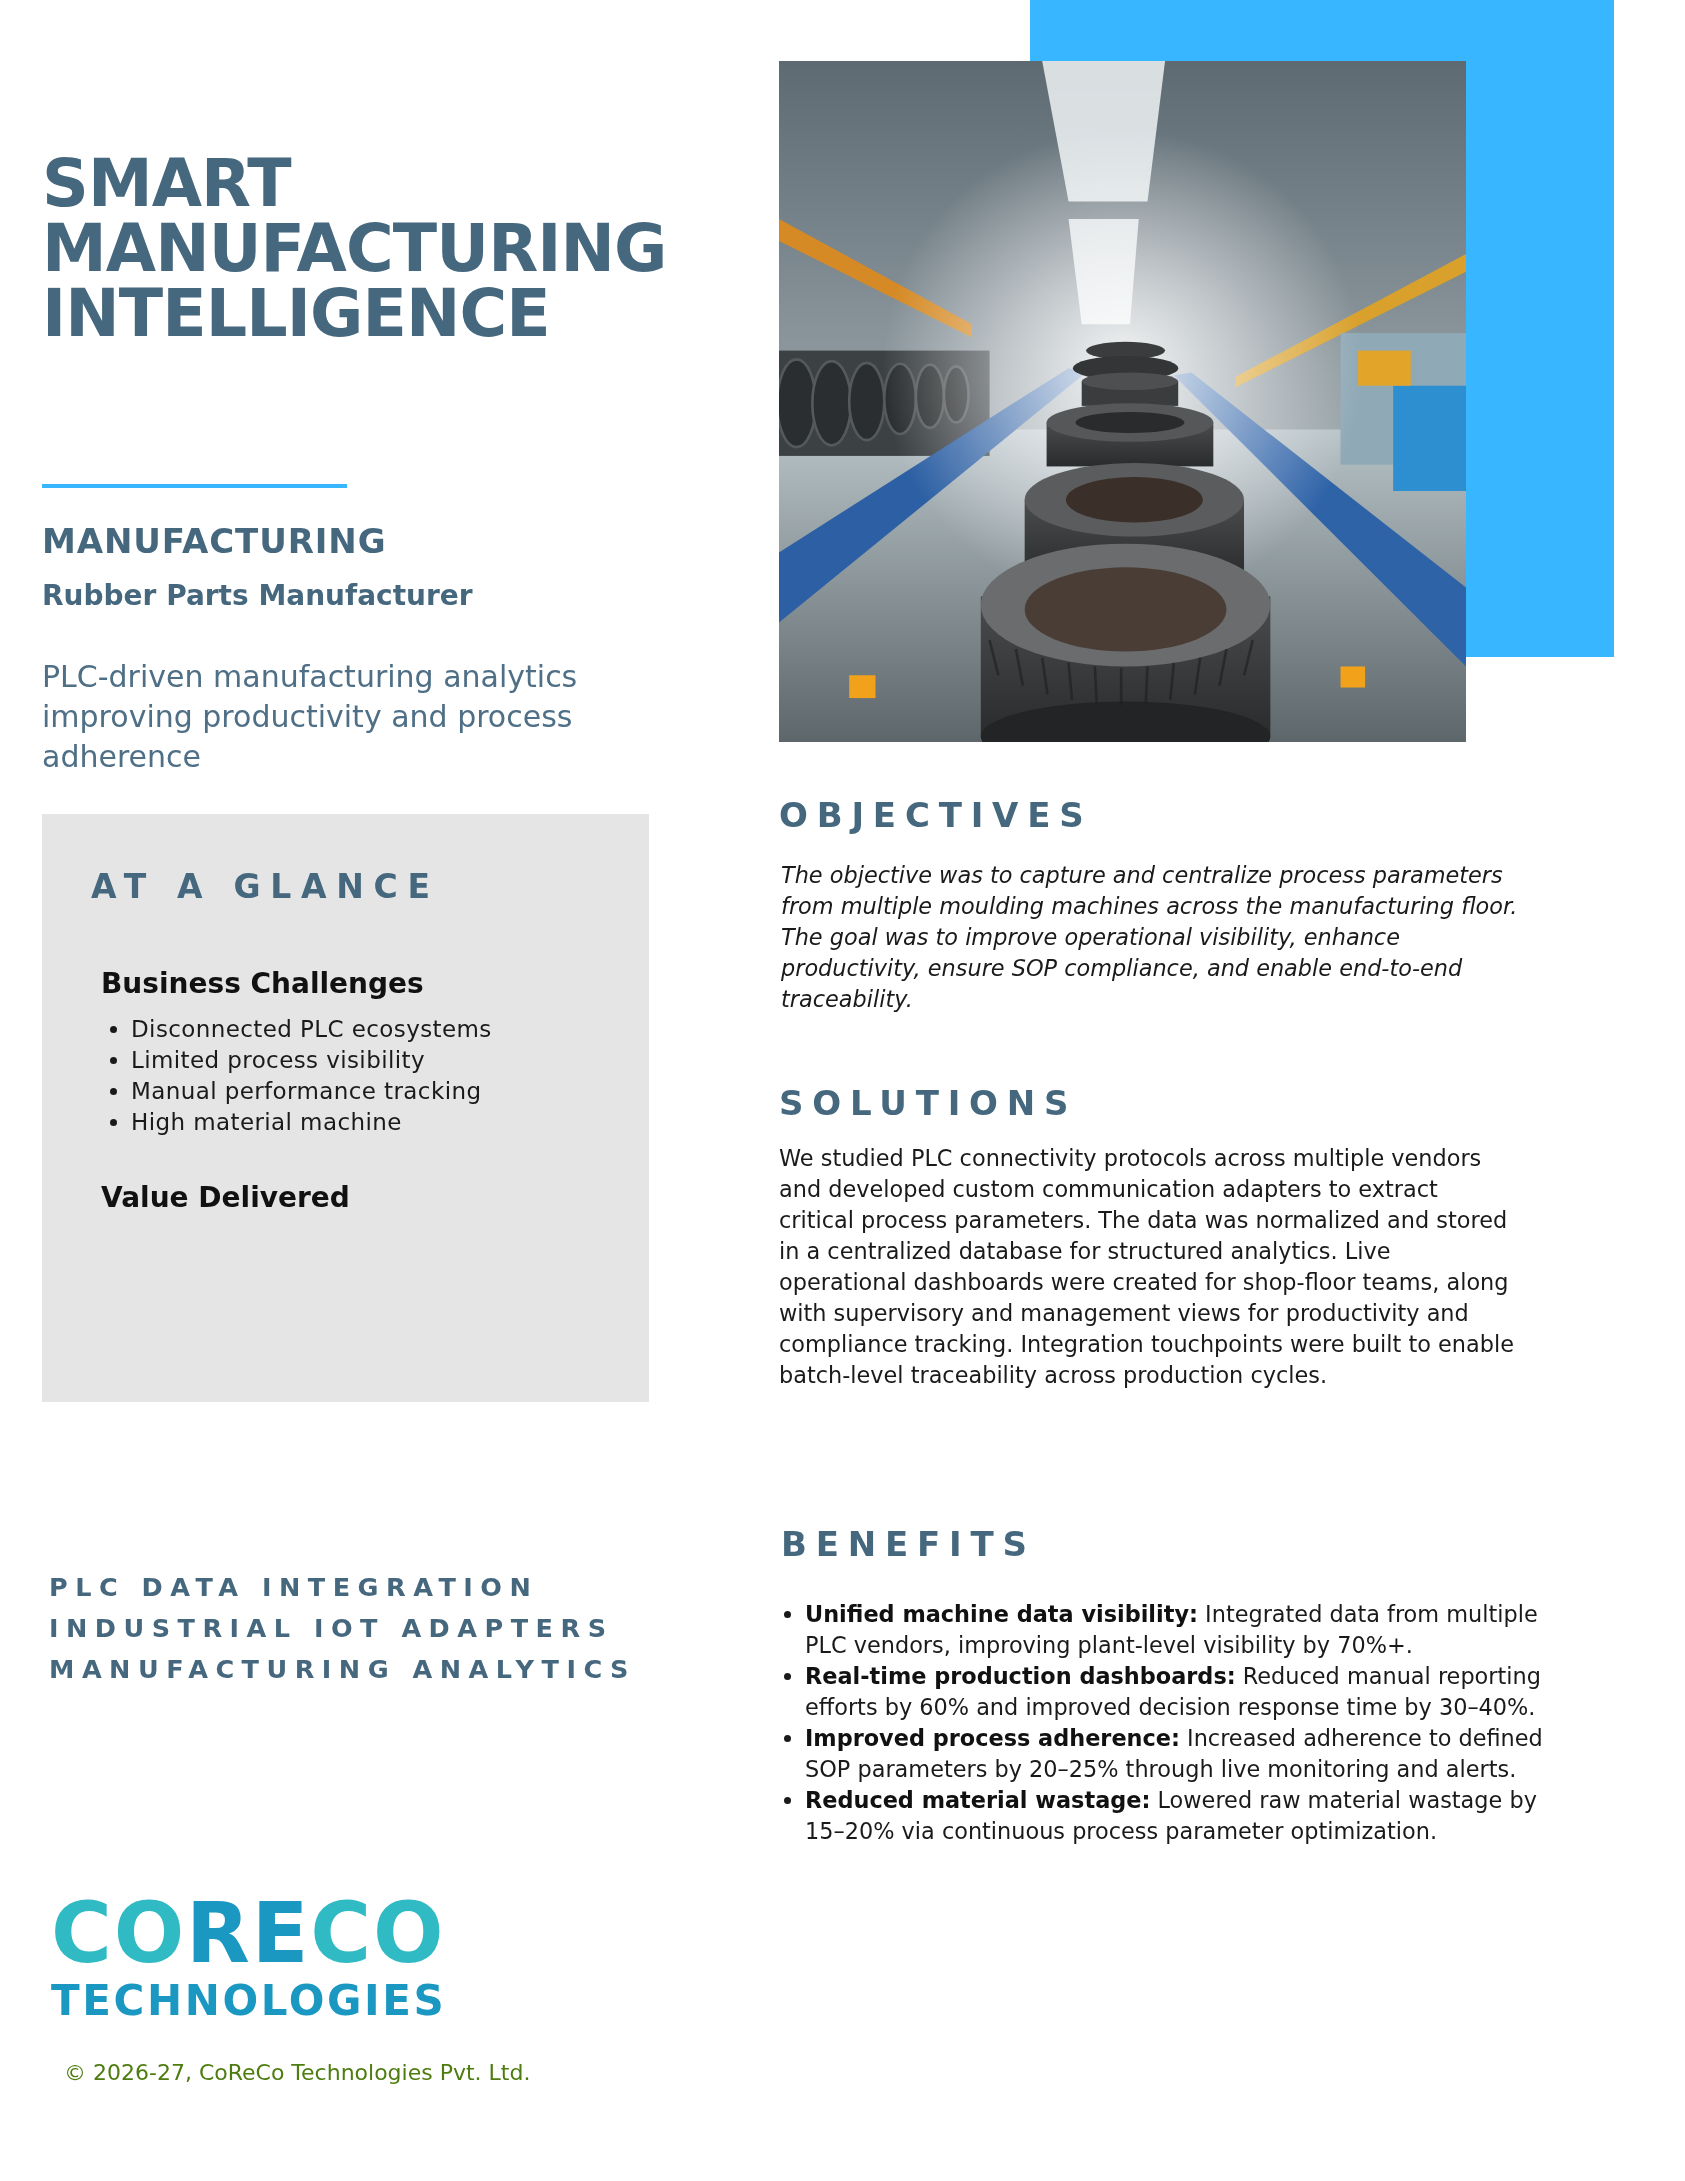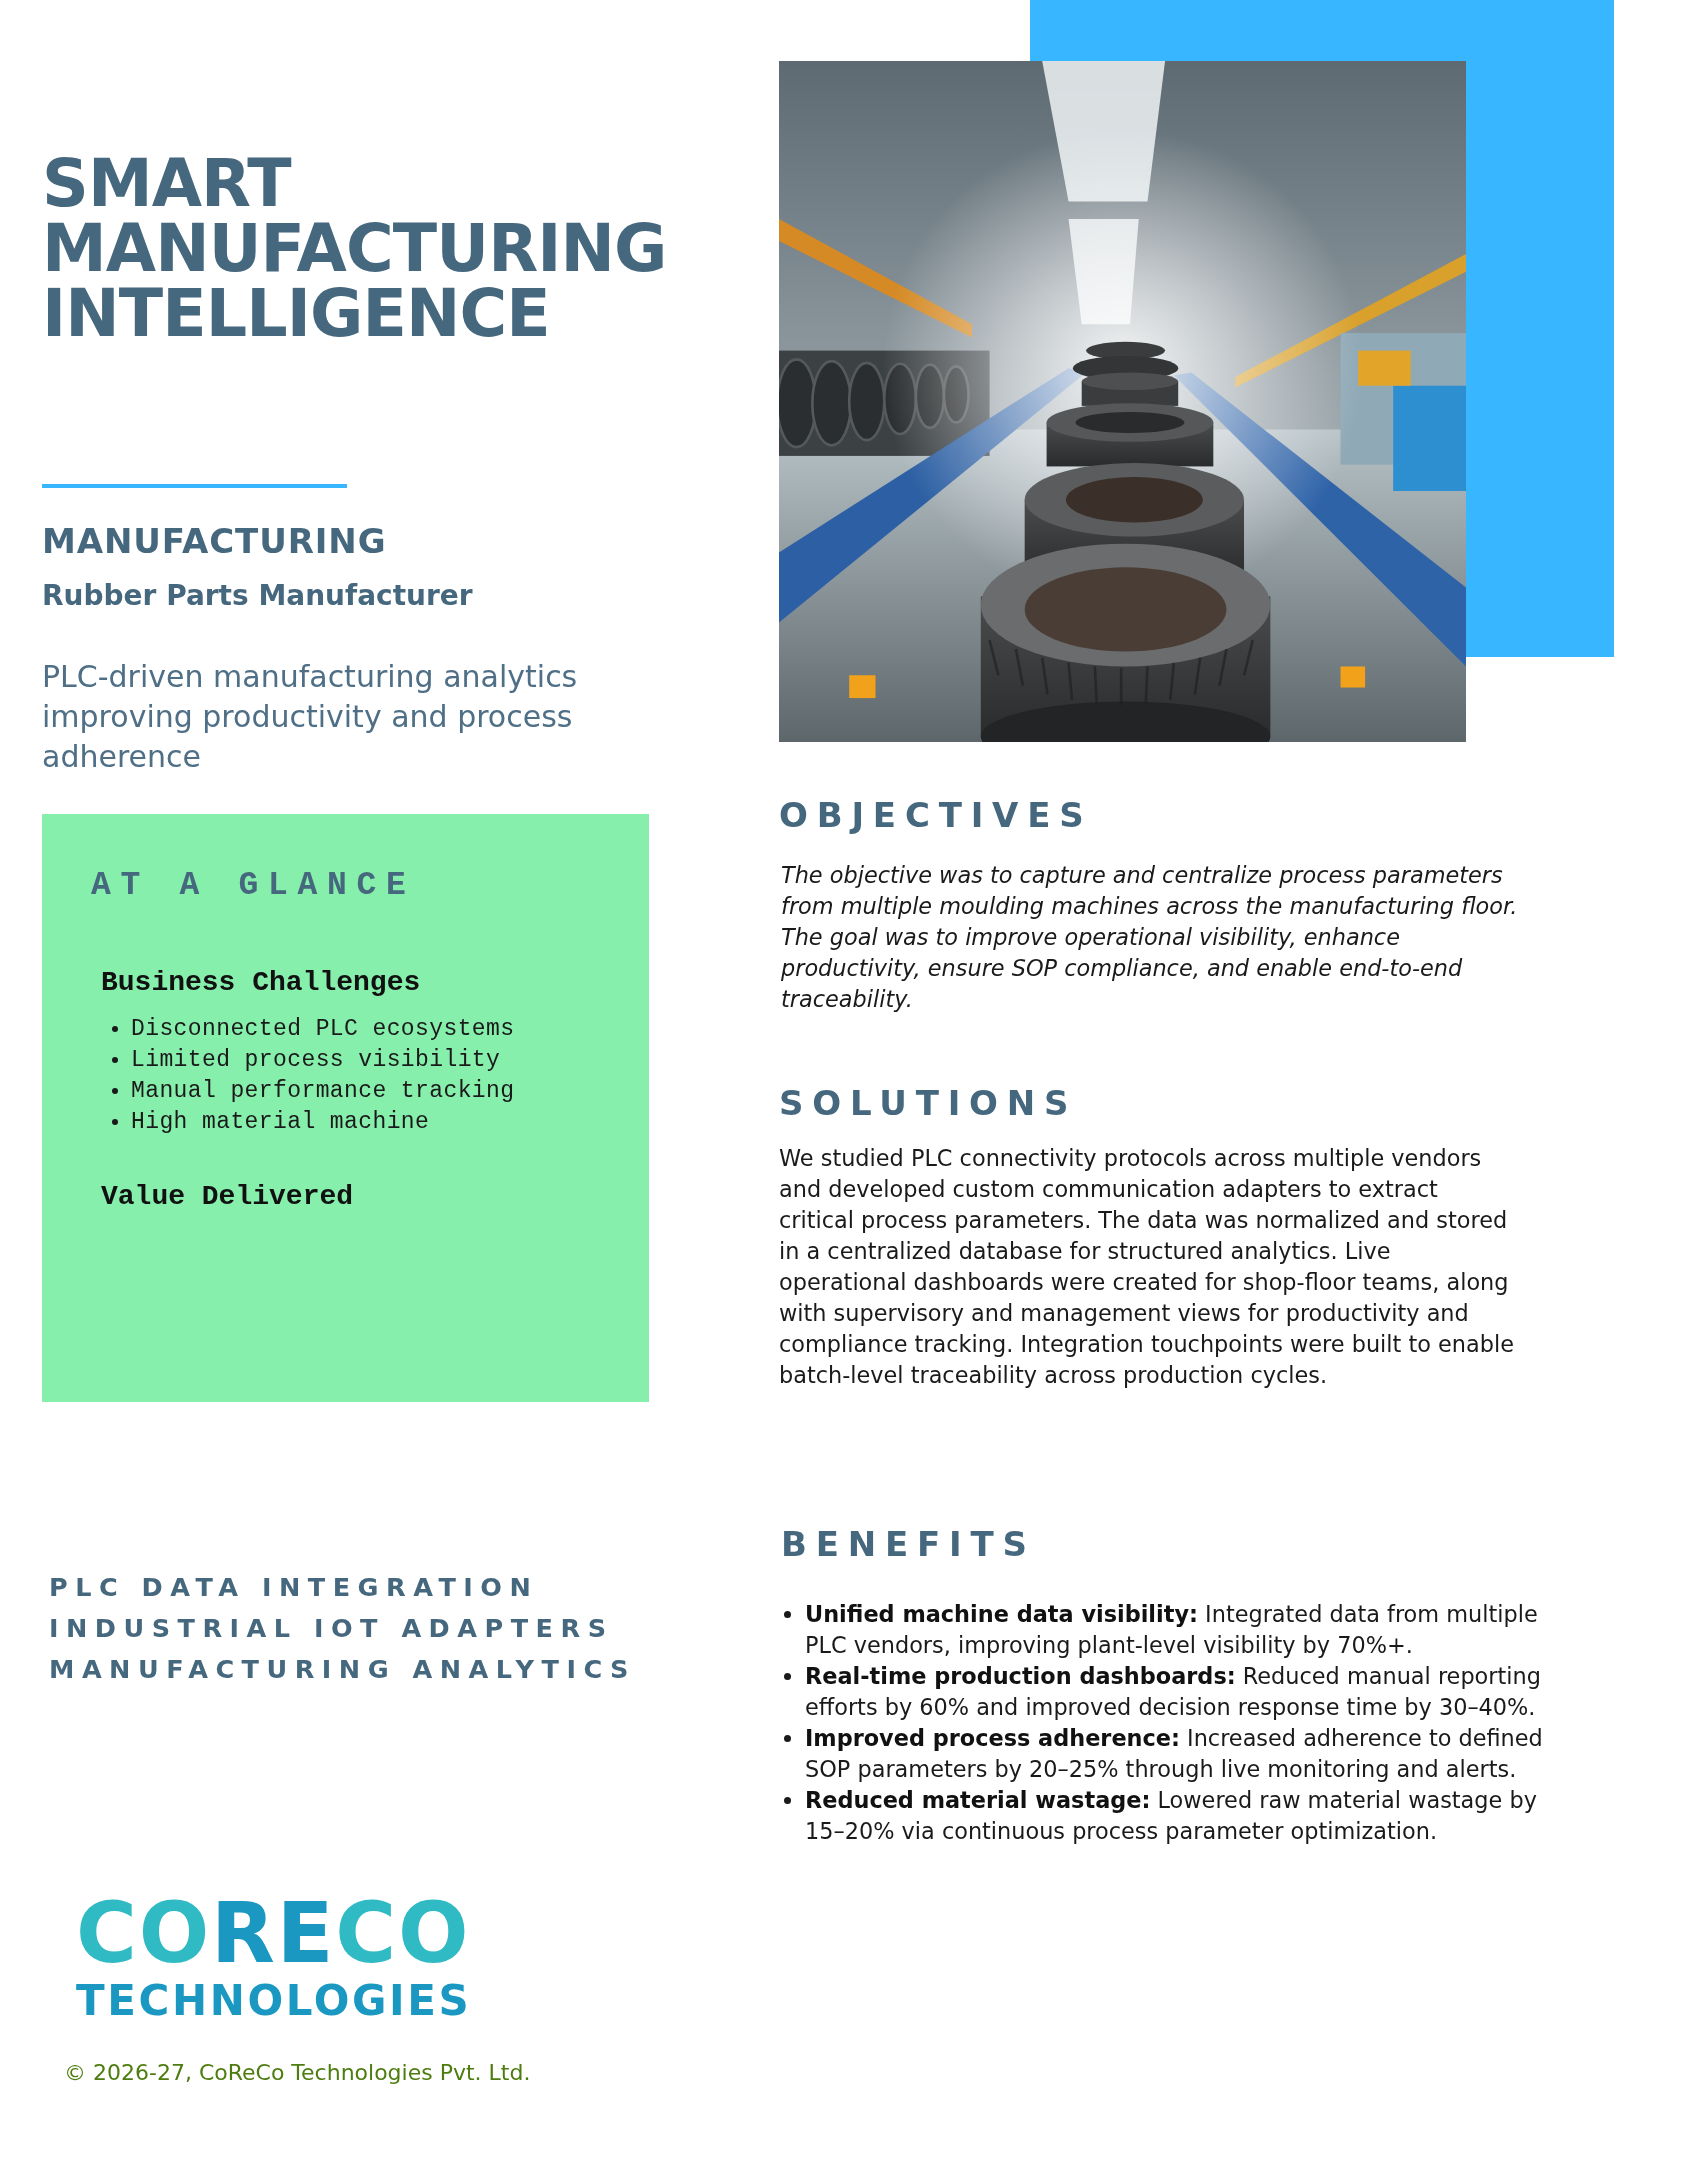--- a/index.html
+++ b/index.html
@@ -14,39 +14,39 @@
            color: #46687e; text-transform: uppercase; }
   .title span { display: block; }
   .accent-rule { left: 42px; top: 484px; width: 305px; height: 4.4px; background: #38b6ff; }
   .industry { left: 42px; top: 521px; margin: 0; font-weight: bold; font-size: 34px;
               letter-spacing: 0.9px; color: #46687e; }
   .client { left: 42px; top: 579px; margin: 0; font-weight: bold; font-size: 28px; color: #46687e; }
   .tagline { left: 42px; top: 657px; width: 614px; margin: 0; font-size: 30px;
              line-height: 40px; color: #4f6f86; font-weight: normal; }
 
   
-  .glance { left: 42px; top: 814px; width: 607px; height: 588px; background: #86efac; font-family: Liberation Mono, monospace; }
+  .glance { left: 42px; top: 814px; width: 607px; height: 588px; background: #e5e5e5; }
   .glance-title { position: absolute; left: 49px; top: 53px; margin: 0; font-weight: bold;
                   font-size: 33px; letter-spacing: 9.7px; color: #46687e; }
   .glance h3 { position: absolute; left: 49px; margin: 10px; font-size: 28px; font-weight: bold; color: #111; }
   .glance ul { position: absolute; left: 49px; margin: 0; padding: 0 0 0 40px; font-size: 23px;
                line-height: 31px; color: #1a1a1a; letter-spacing: 0.4px; }
   .glance li { padding-left: 0; }
   .bc-head { top: 143px; }
   .bc-list { top: 200px; }
   .vd-head { top: 357px; }
   .vd-list { top: 428px; }
 
   
   .services { left: 49px; top: 1567px; margin: 0; padding: 0; list-style: none; }
   .services li { font-weight: bold; font-size: 25.5px; letter-spacing: 7.5px; color: #46687e;
                  line-height: 41px; }
 
   
-  .logo { left: 51px; top: 1892px; margin-left: 25px; }
+  .logo { left: 51px; top: 1892px; }
   .logo-main { font-family: "DejaVu Sans", sans-serif; font-weight: bold; font-size: 83px;
                letter-spacing: 1.8px; line-height: 83px; }
   .logo-main .c1 { color: #2fbac4; }
   .logo-main .c2 { color: #1a98c2; }
   .logo-sub { font-weight: bold; font-size: 42px; letter-spacing: 2.6px; color: #1a98c2; line-height: 44px; margin-top: 3.5px; }
   .copyright { left: 48px; top: 2044px; margin: 16px; font-size: 22px; color: #4d7c0f; }
 
   
   .blue-block { left: 1030px; top: 0; width: 584px; height: 657px; background: #38b6ff; }
   .photo { left: 779px; top: 61px; width: 687px; height: 681px; overflow: hidden; background: #58666e; }

